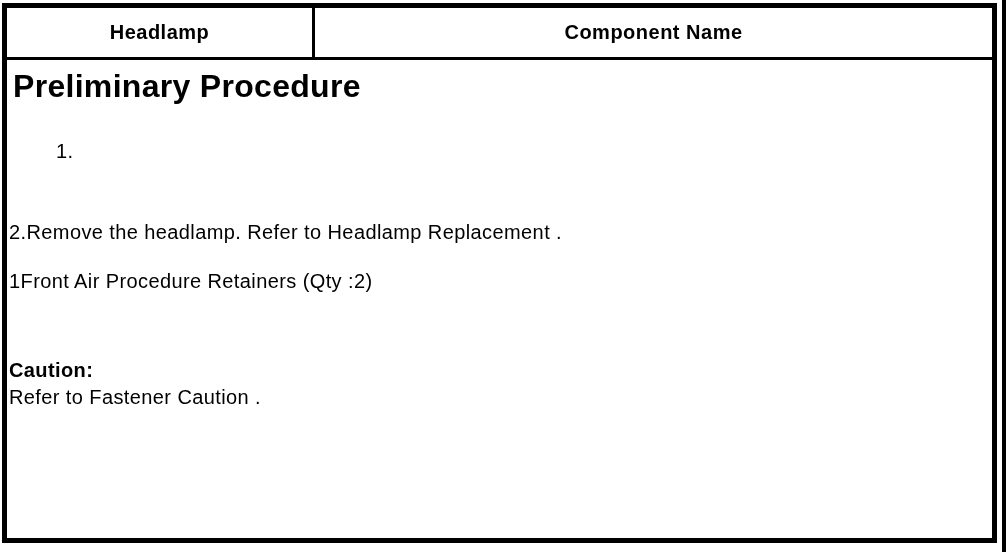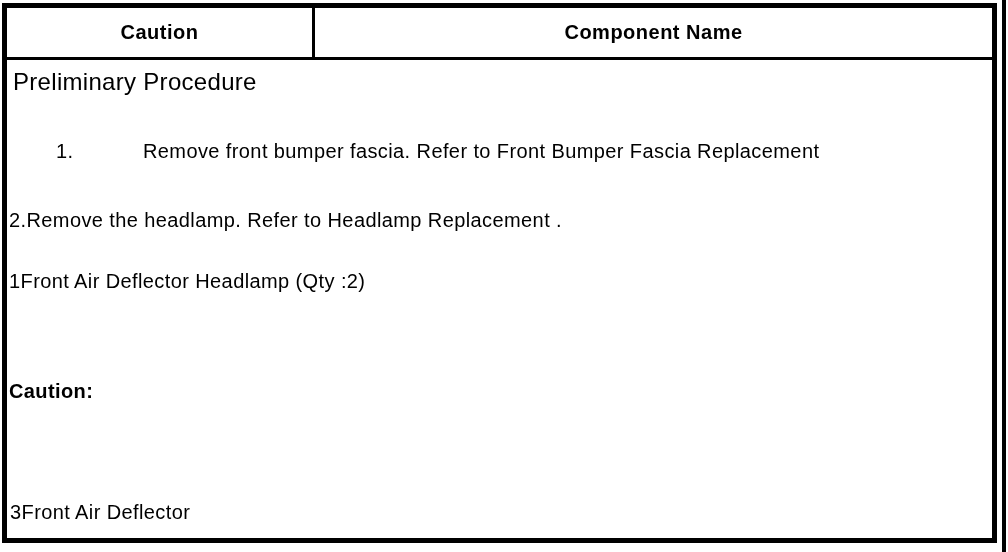--- a/index.html
+++ b/index.html
@@ -56,50 +56,49 @@
   .txt {
     position: absolute;
     font-size: 20px;
     letter-spacing: 0.4px;
     white-space: nowrap;
     line-height: 23px;
   }
   .heading {
     position: absolute;
     left: 13px; top: 68px;
-    font-size: 24px;
-    font-weight: normal;
+    font-size: 32px;
+    font-weight: bold;
     letter-spacing: 0.3px;
     white-space: nowrap;
   }
-  .bold { font-weight: bold; margin-top: 21px; }
+  .bold { font-weight: bold; }
 </style>
 </head>
 <body>
 
 <div class="page">
 
   <div class="table-frame">
     <div class="header-row">
-      <div class="header-cell callout">Caution</div>
+      <div class="header-cell callout">Headlamp</div>
       <div class="header-cell component">Component Name</div>
     </div>
   </div>
 
   <div class="heading">Preliminary Procedure</div>
 
   <div class="txt" style="left:56px; top:140px;">1.</div>
-  <div class="txt" style="left:143px; top:140px;">Remove front bumper fascia. Refer to Front Bumper Fascia Replacement</div>
 
-  <div class="txt" style="left:9px; top:209px;">2.Remove the headlamp. Refer to Headlamp Replacement .</div>
+  <div class="txt" style="left:9px; top:221px;">2.Remove the headlamp. Refer to Headlamp Replacement .</div>
 
-  <div class="txt" style="left:9px; top:270px;">1Front Air Deflector Headlamp (Qty :2)</div>
+  <div class="txt" style="left:9px; top:270px;">1Front Air Procedure Retainers (Qty :2)</div>
 
 
   <div class="txt bold" style="left:9px; top:359px;">Caution:</div>
 
+  <div class="txt" style="left:9px; top:386px;">Refer to Fastener Caution .</div>
 
 
-  <div class="txt" style="left:10px; top:501px;">3Front Air Deflector</div>
 
   <div class="edge-line"></div>
 
 </div>
 
 </body></html>

